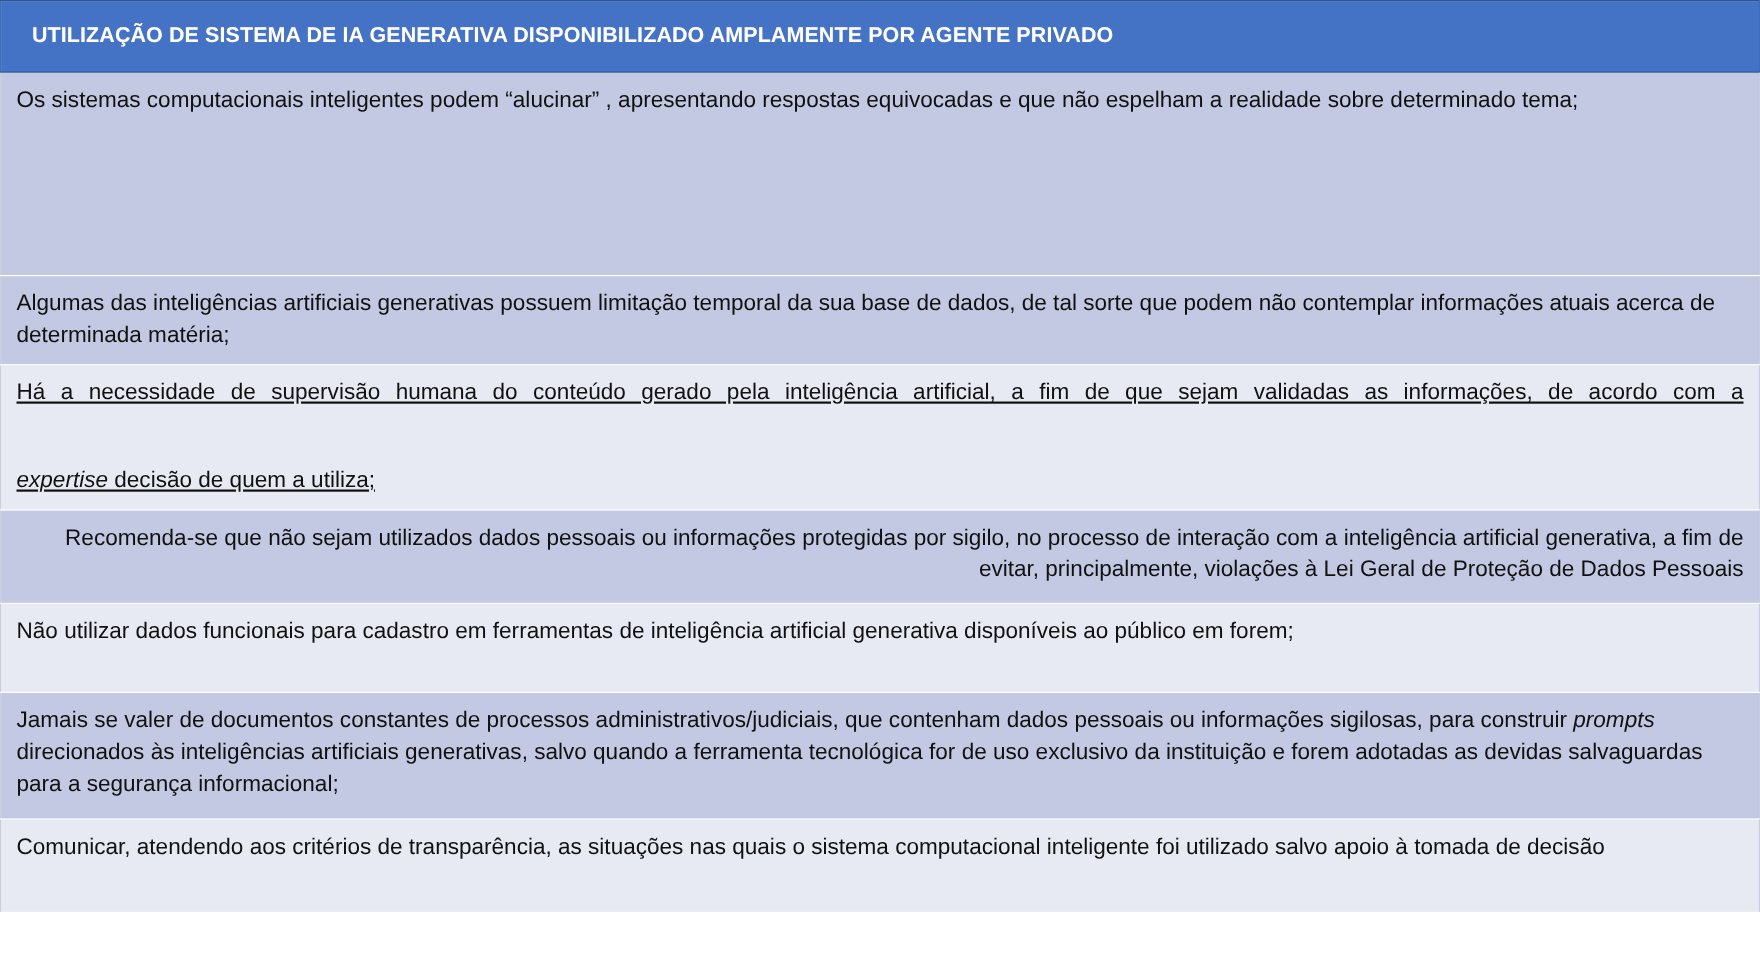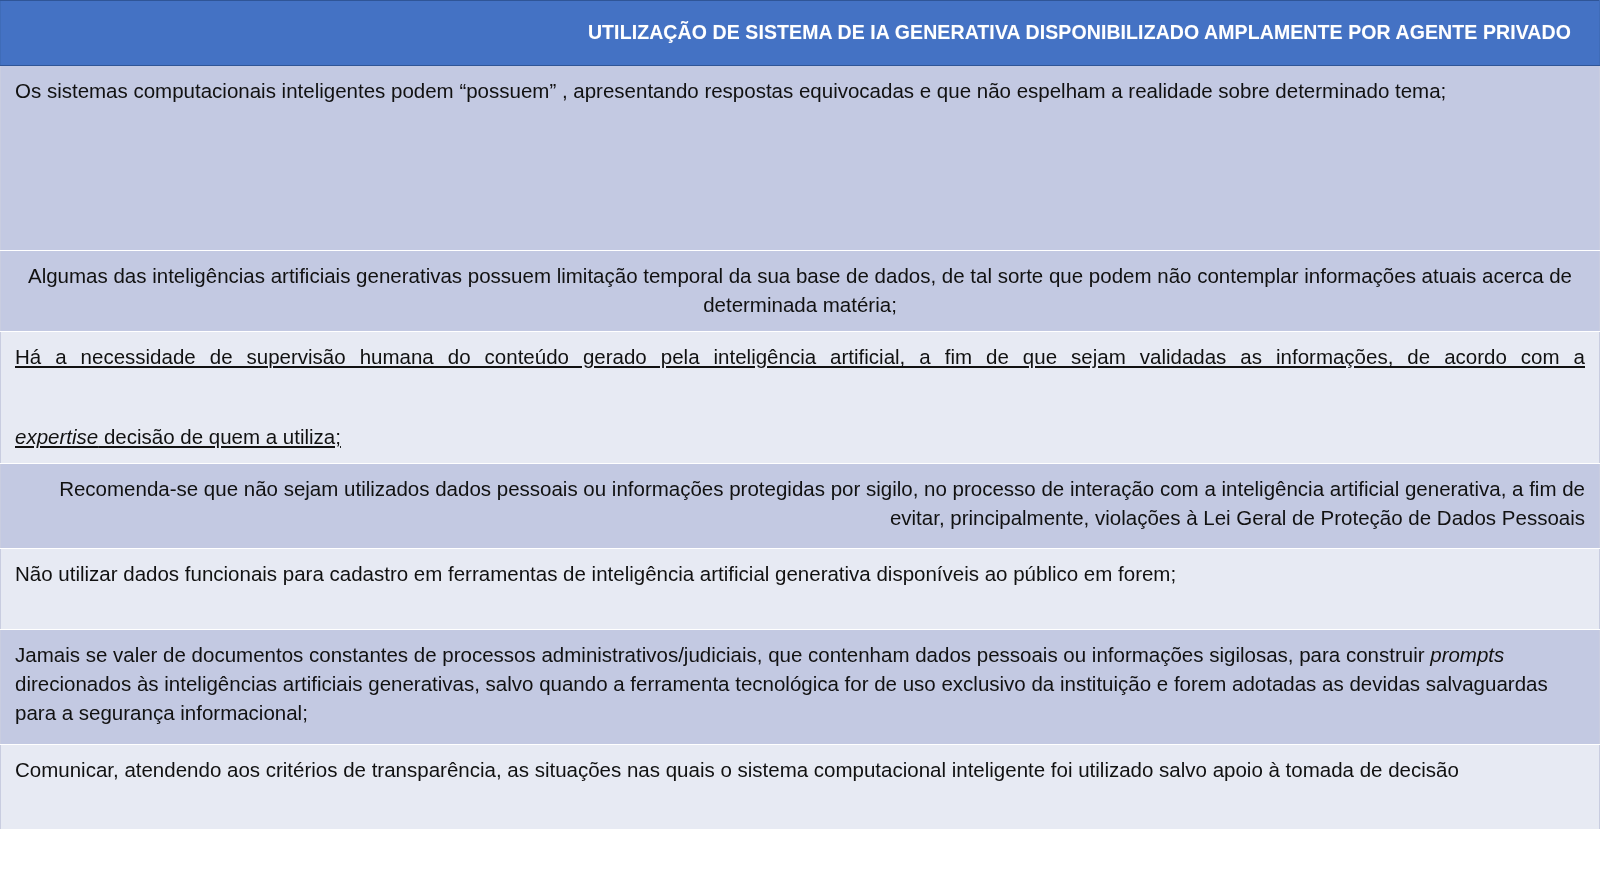--- a/index.html
+++ b/index.html
@@ -39,21 +39,21 @@
     vertical-align: middle;
     border: 1px solid #2f5597;
     border-left-color: #3f6cb8;
     border-right-color: #3f6cb8;
   }
   .header-title {
     color: #ffffff;
     font-weight: bold;
     font-size: 19.5px;
     letter-spacing: 0.1px;
-    text-align: right;
+    text-align: left;
     line-height: 1.2;
     padding: 0 28px;
     text-shadow: 0 0 1px rgba(255,255,255,0.25);
   }
   
   .doc-table td.cell {
     padding: 10px 14px 12px 14px;
     vertical-align: top;
     font-size: 20.5px;
     line-height: 1.42;
@@ -87,21 +87,21 @@
   }
   .spaced-lines p + p {
     margin-top: 1.05em;
   }
   em.term {
     font-style: italic;
   }
   
   .row-tall   td.cell { height: 162px; }
   .row-r2     td.cell { height: 56px; }
-  .row-r3     td.cell { height: 56px; text-align: center; }
+  .row-r3     td.cell { height: 56px; }
   .row-r4     td.cell { height: 72px; text-decoration: underline; }
   .row-r5     td.cell { height: 62px; text-align: right; }
   .row-r6     td.cell { height: 58px; }
   .row-r7     td.cell { height: 92px; }
   .row-r8     td.cell { height: 62px; }
 </style>
 </head>
 <body>
 
 <div class="page">
@@ -110,21 +110,21 @@
       <tbody>
 
         <tr class="header-row">
           <td>
             <div class="header-title">UTILIZAÇÃO DE SISTEMA DE IA GENERATIVA DISPONIBILIZADO AMPLAMENTE POR AGENTE PRIVADO</div>
           </td>
         </tr>
 
         <tr class="row-tall">
           <td class="cell shade-a">
-            <p>Os sistemas computacionais inteligentes podem “possuem” , apresentando respostas equivocadas e que não espelham a realidade sobre determinado tema;</p>
+            <p>Os sistemas computacionais inteligentes podem “alucinar” , apresentando respostas equivocadas e que não espelham a realidade sobre determinado tema;</p>
           </td>
         </tr>
 
 
         <tr class="row-r3">
           <td class="cell shade-a">
             <p>Algumas das inteligências artificiais generativas possuem limitação temporal da sua base de dados, de tal sorte que podem não contemplar informações atuais acerca de determinada matéria;</p>
           </td>
         </tr>
 

